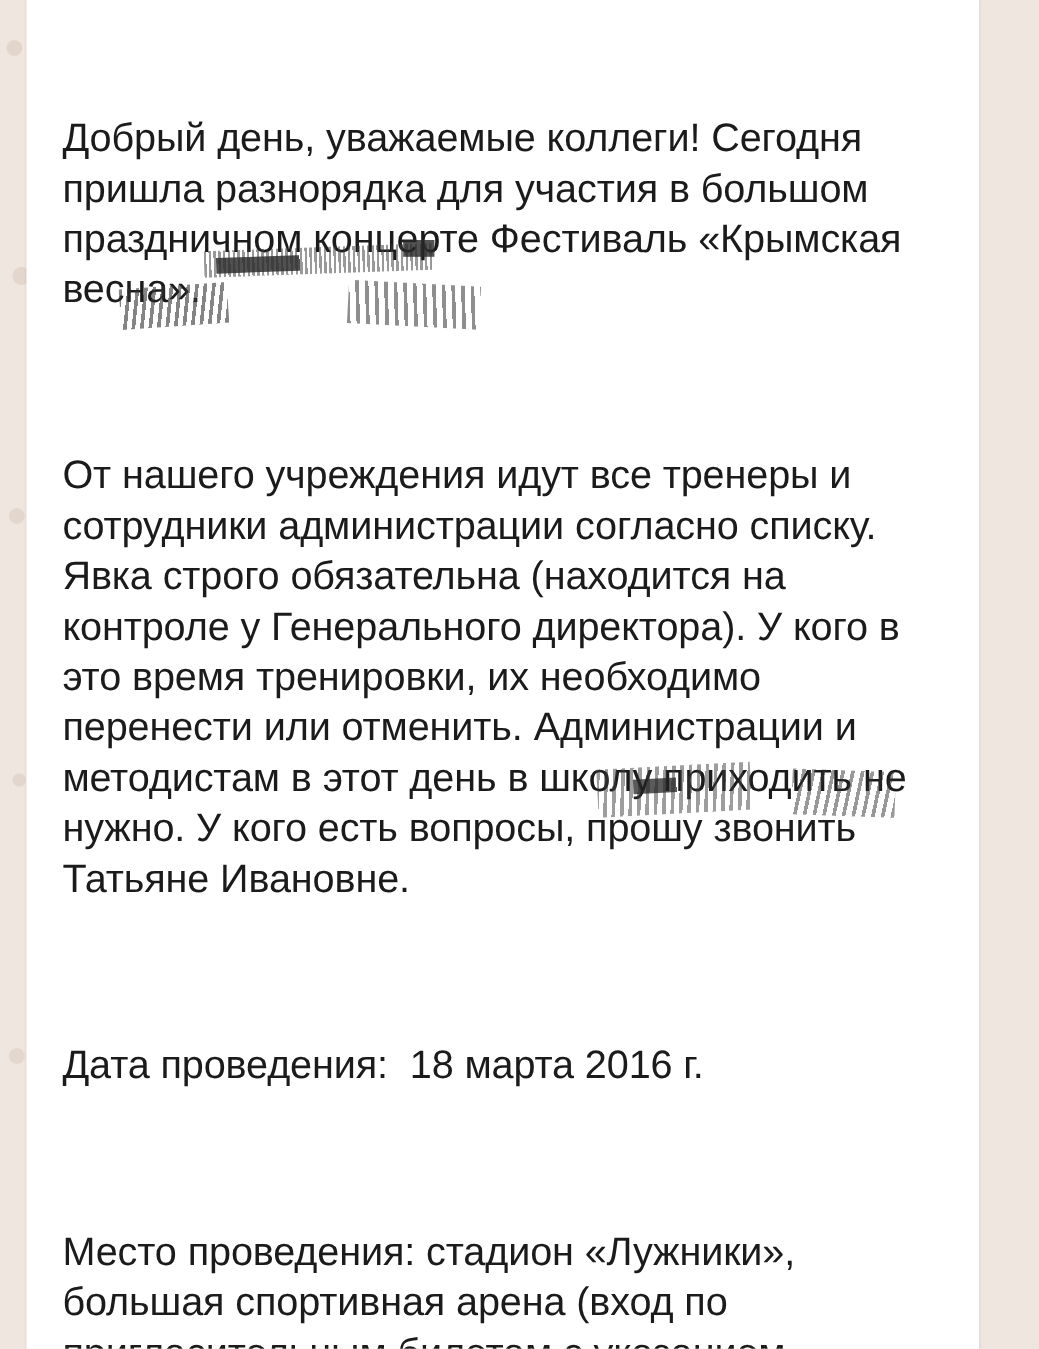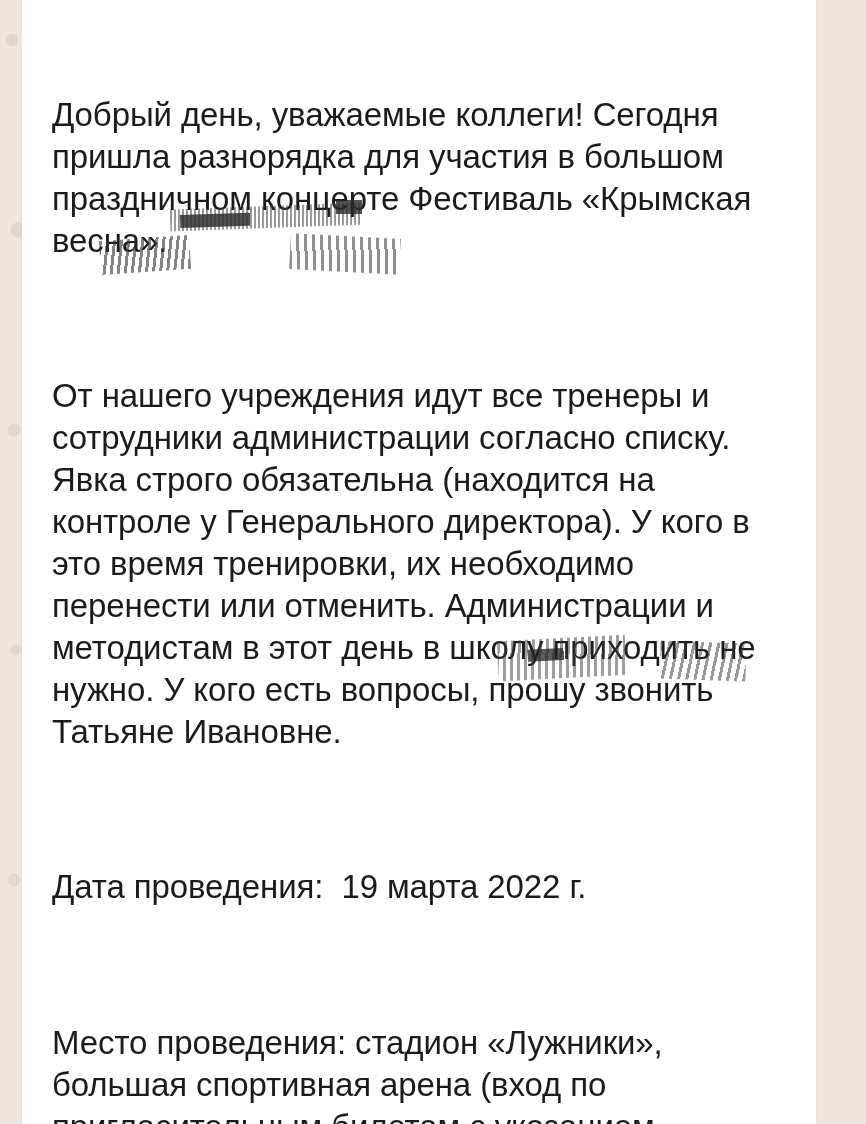--- a/index.html
+++ b/index.html
@@ -144,21 +144,21 @@
 <body>
 
 <div id="screen">
 
   <div class="wallpaper"></div>
 
   <div class="bubble">
     <div class="msg-text">
       <p class="para">Добрый день, уважаемые коллеги! Сегодня пришла разнорядка для участия в большом праздничном концерте Фестиваль «Крымская весна».</p>
       <p class="para">От нашего учреждения идут все тренеры и сотрудники администрации согласно списку. Явка строго обязательна (находится на контроле у Генерального директора). У кого в это время тренировки, их необходимо перенести или отменить. Администрации и методистам в этот день в школу приходить не нужно. У кого есть вопросы, прошу звонить Татьяне Ивановне.</p>
-      <p class="para">Дата проведения:  19 марта 2022 г.</p>
+      <p class="para">Дата проведения:  18 марта 2016 г.</p>
       <p class="para">Место проведения: стадион «Лужники», большая спортивная арена (вход по пригласительным билетам с указанием сектора).</p>
       
     </div>
   </div>
 
   <div class="redaction redact-a"></div>
   <div class="redaction redact-a2"></div>
   <div class="redaction redact-b"></div>
   <div class="redaction redact-c"></div>
   <div class="redaction redact-d"></div>

